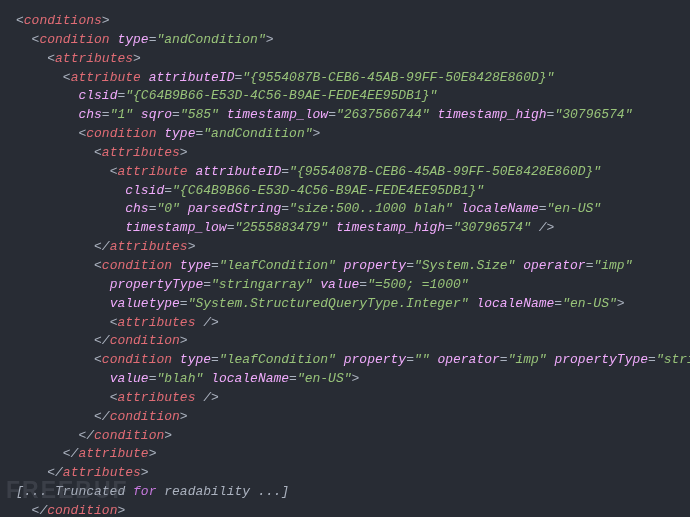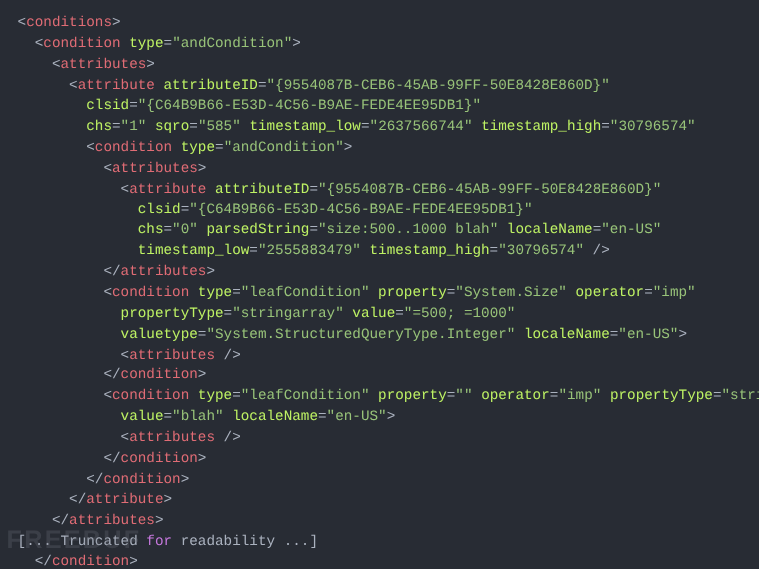--- a/index.html
+++ b/index.html
@@ -10,24 +10,24 @@
     font-size: 13px;
     line-height: 1.45;
     color: #abb2bf;
     width: 690px;
     box-sizing: border-box;
   }
   .code-block {
     white-space: pre;
     display: block;
   }
-  .line { display: block; }
+  .line { display: block; font-style: italic; }
   .p  { color: #abb2bf; }   
   .tg { color: #e06c75; }   
-  .at { color: #bef264; }   
+  .at { color: #f0abfc; }   
   .eq { color: #abb2bf; }   
   .vl { color: #98c379; }   
   .kw { color: #c678dd; text-align: right; }   
   .watermark {
     position: absolute;
     left: 6px;
     bottom: 10px;
     font-family: Arial, Helvetica, sans-serif;
     font-size: 23px;
     font-weight: 800;

